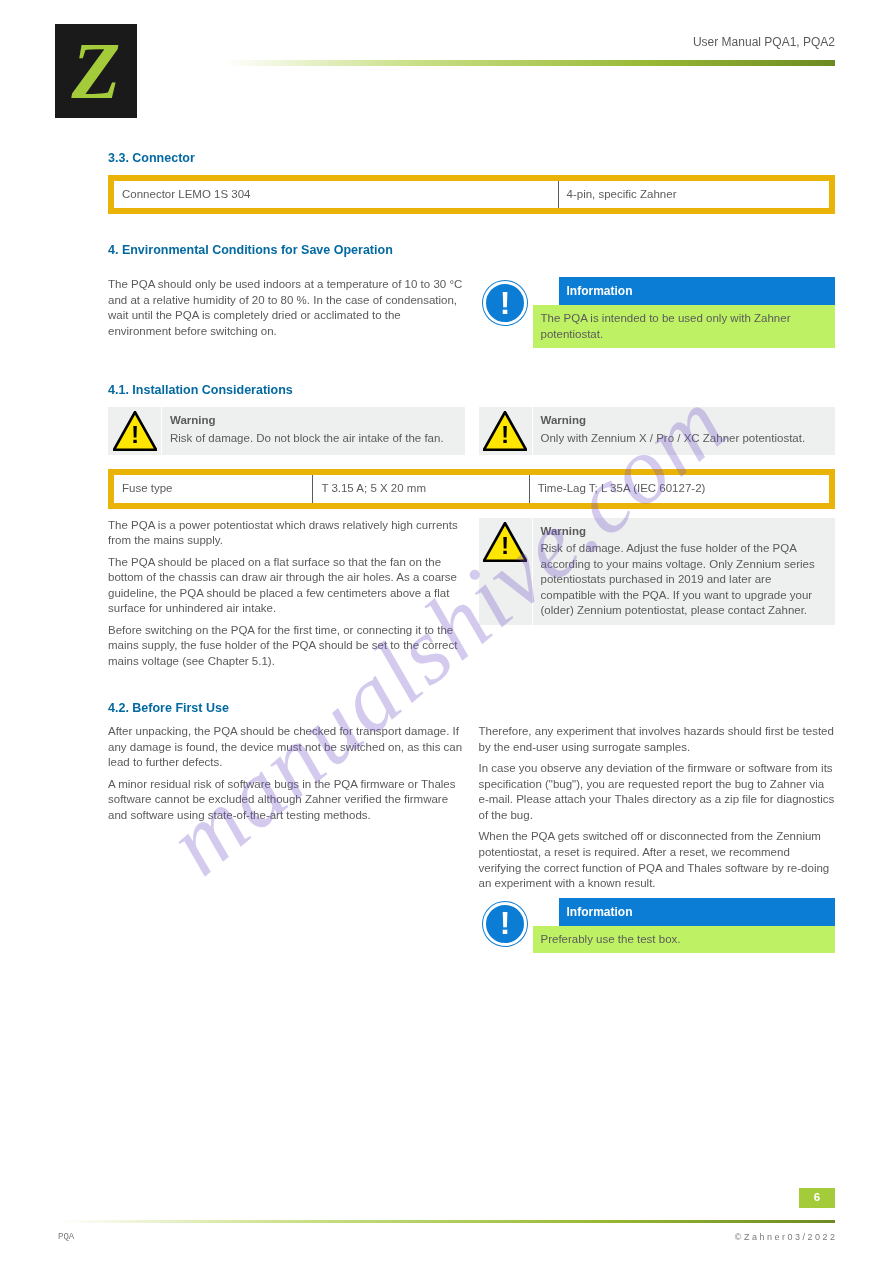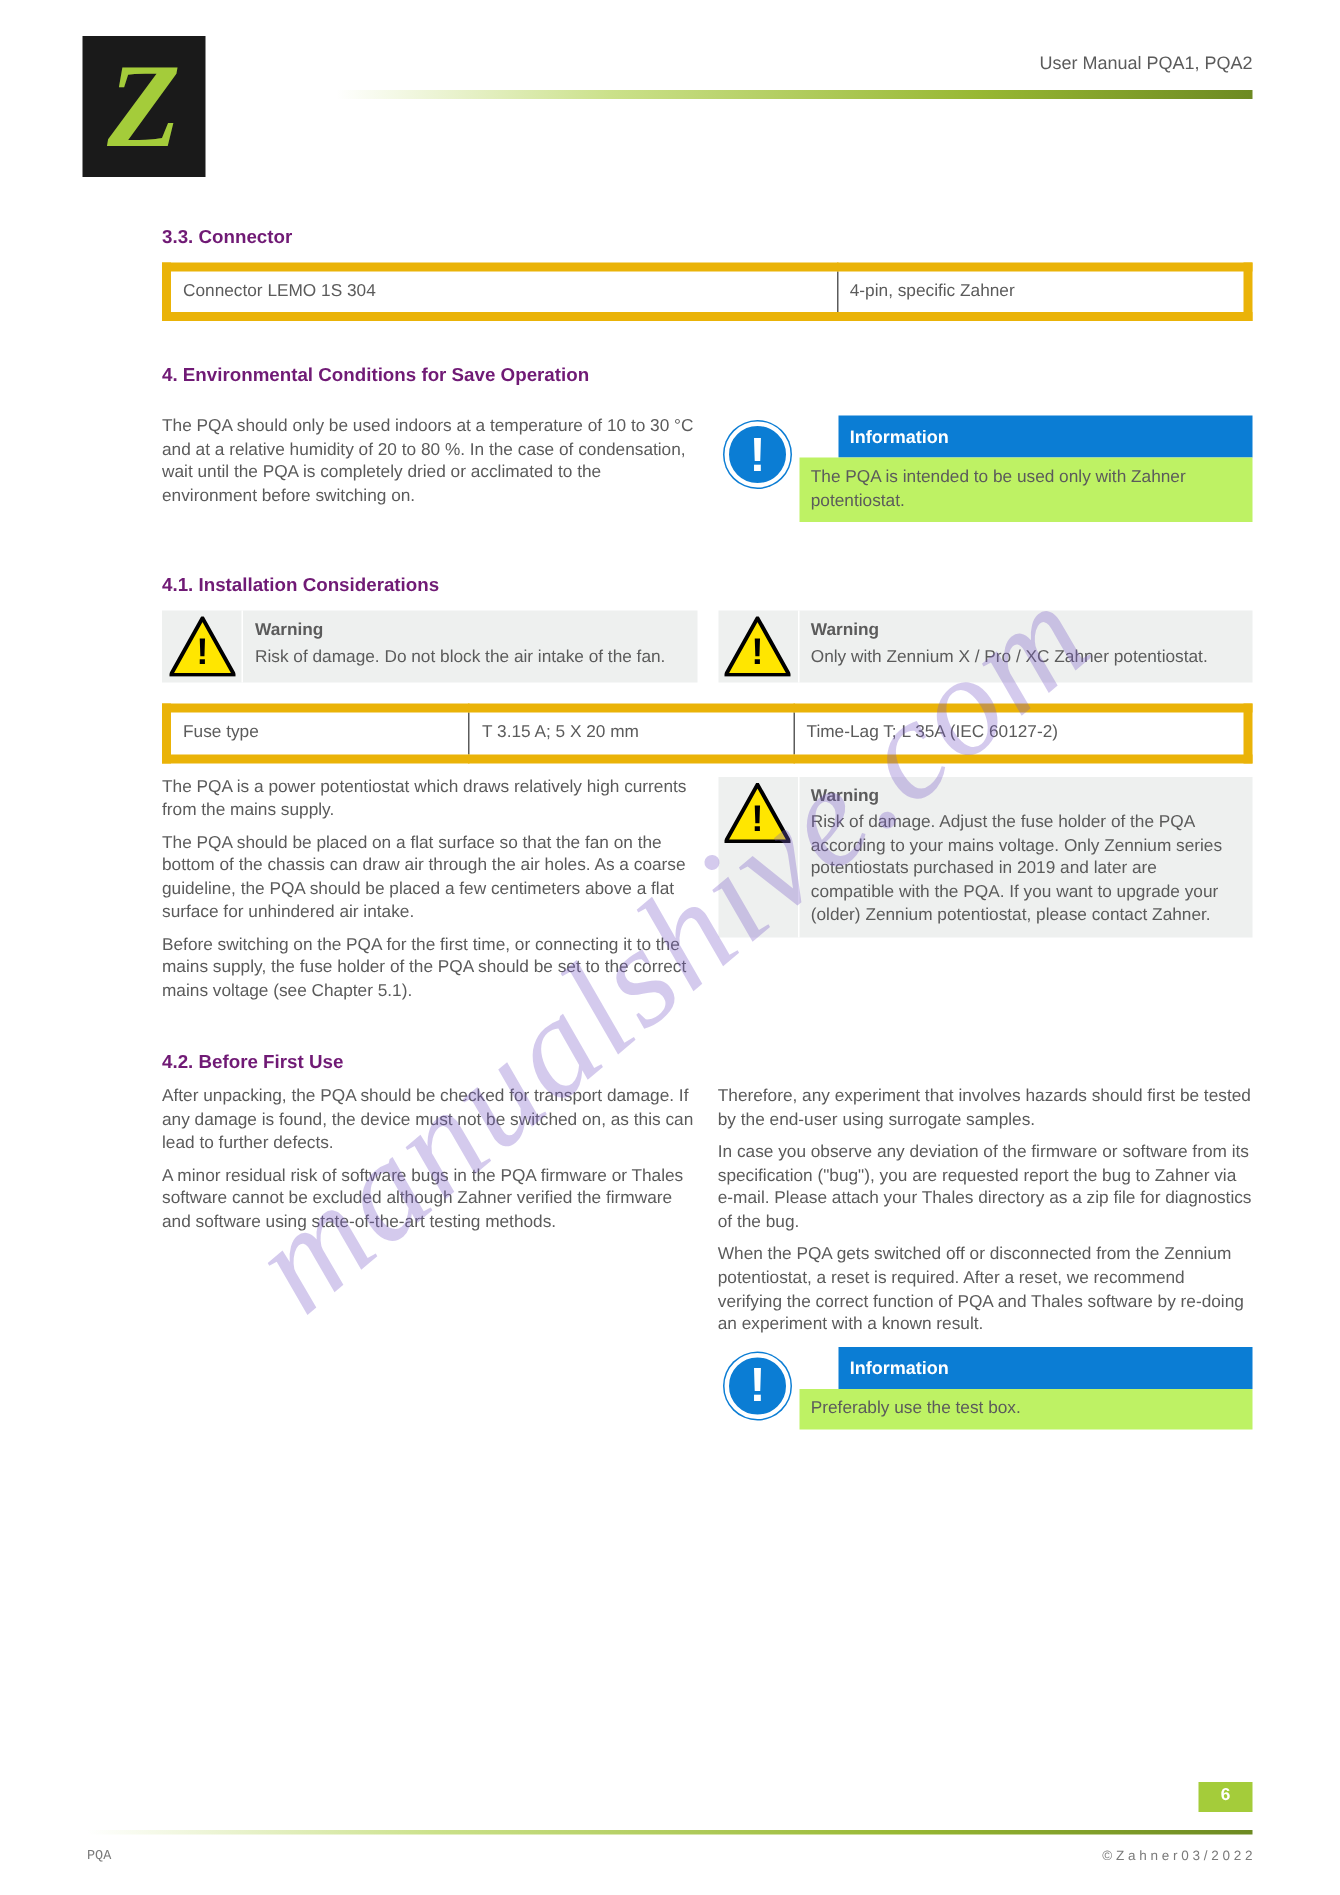--- a/index.html
+++ b/index.html
@@ -64,21 +64,21 @@
   }
   .content {
     position: absolute;
     left: 108px;
     right: 58px;
     top: 150px;
   }
   .section-title {
     font-size: 12.5px;
     font-weight: 700;
-    color: #701a75;
+    color: #0369a1;
     margin-bottom: 8px;
   }
   .table {
     width: 100%;
     border-collapse: collapse;
     border: 6px solid #eab308;
   }
   .table td {
     border: 1px solid #5b5b5b;
     padding: 6px 8px;

